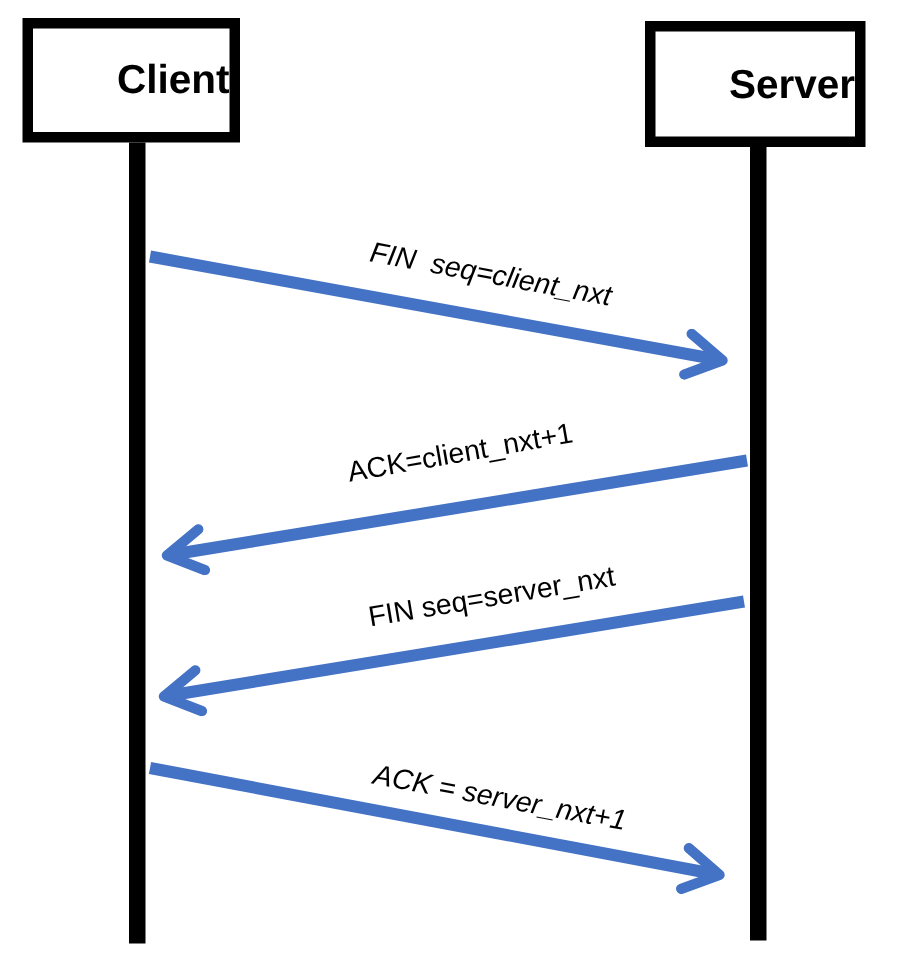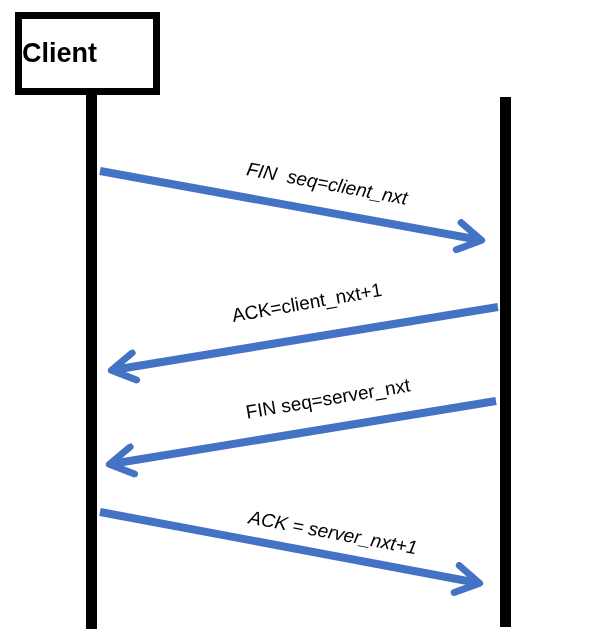--- a/index.html
+++ b/index.html
@@ -16,21 +16,21 @@
     font-family: "Liberation Sans", sans-serif;
     color: #000000;
   }
   .actor-box {
     position: absolute;
     box-sizing: border-box;
     border: 7px solid #000000;
     background: #ffffff;
     display: flex;
     align-items: center;
-    justify-content: flex-start;
+    justify-content: flex-end;
     z-index: 3;
   }
   .actor-label {
     font-weight: bold;
     font-size: 27px;
     letter-spacing: 0px;
   }
   .actor-box.client { left: 15px; top: 12px; width: 145px; height: 83px; }
   .actor-box.server { left: 430px; top: 14px; width: 147px; height: 84px; }
   .lifeline {
@@ -61,20 +61,23 @@
   .msg-label.m4 { left: 333px; top: 533px; transform: translate(-50%,-50%) rotate(10.5deg); }
 </style>
 </head>
 <body>
 
 <div class="canvas">
 
   <div class="actor-box client">
     <span class="actor-label">Client</span>
   </div>
+  <div class="actor-box server">
+    <span class="actor-label">Server</span>
+  </div>
 
   <div class="lifeline client"></div>
   <div class="lifeline server"></div>
 
   <svg class="arrow-layer" width="600" height="639" viewBox="0 0 600 639" xmlns="http://www.w3.org/2000/svg">
     <defs>
       <marker id="openArrow" viewBox="0 0 10 10" refX="7.5" refY="5" markerWidth="4.3" markerHeight="4.3" orient="auto">
         <path d="M1.2,1 L8,5 L1.2,9" fill="none" stroke="#4472C4" stroke-width="2" stroke-linecap="round" stroke-linejoin="round"></path>
       </marker>
     </defs>

